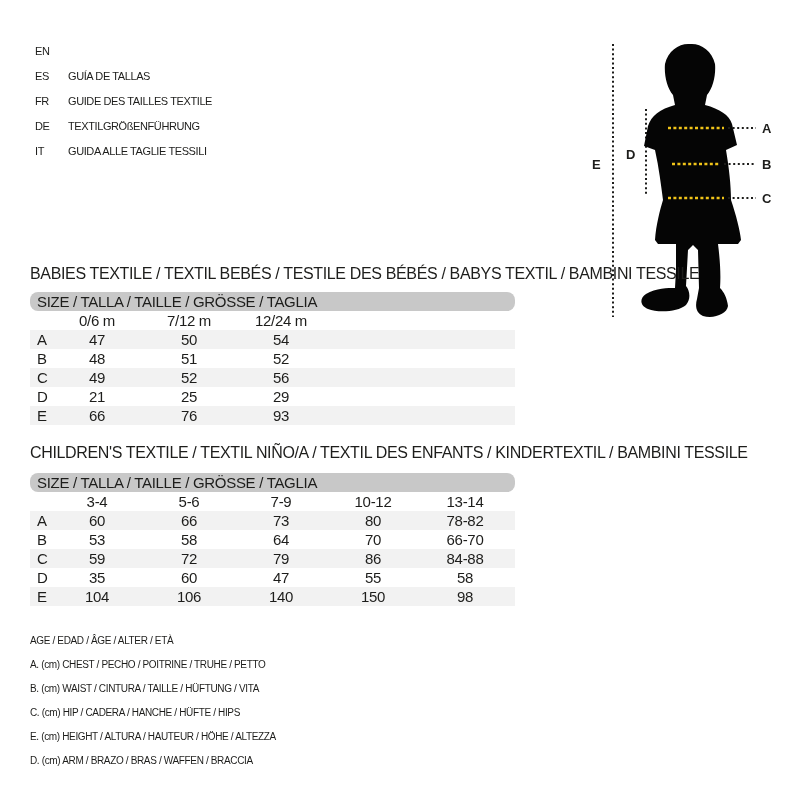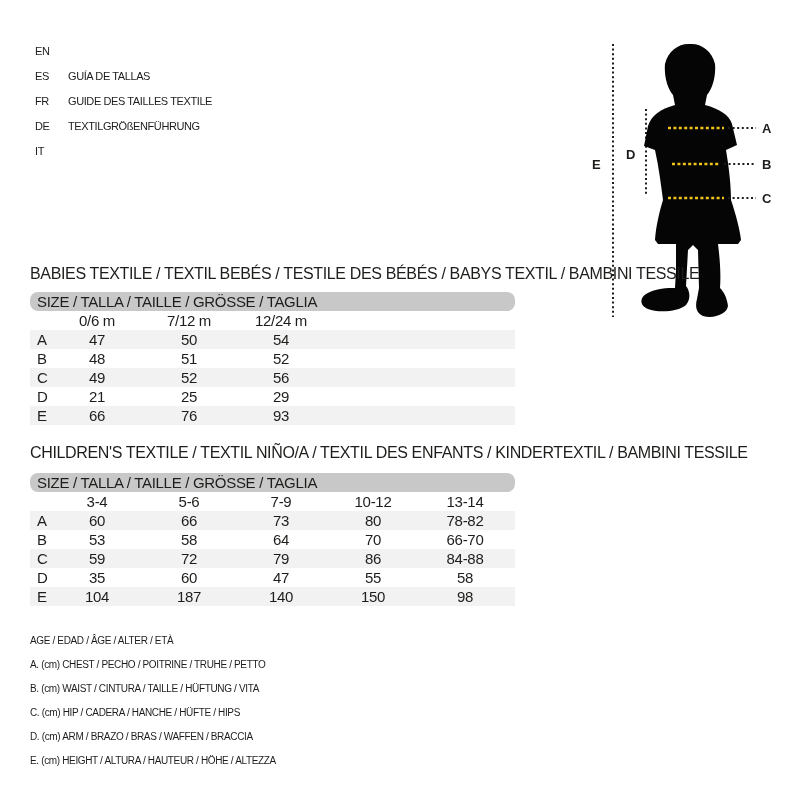--- a/index.html
+++ b/index.html
@@ -54,20 +54,21 @@
   <div class="lang-row">
     <span class="lang-code">FR</span>
     <span class="lang-label">GUIDE DES TAILLES TEXTILE</span>
   </div>
   <div class="lang-row">
     <span class="lang-code">DE</span>
     <span class="lang-label">TEXTILGRÖßENFÜHRUNG</span>
   </div>
   <div class="lang-row">
     <span class="lang-code">IT</span>
+    <span class="lang-label">GUIDA ALLE TAGLIE TESSILI</span>
   </div>
 </div>
 
 <div class="figure">
   <svg viewBox="0 0 210 295" xmlns="http://www.w3.org/2000/svg">
 
     <line x1="33" y1="14" x2="33" y2="287" stroke="#1d1d1b" stroke-width="2" stroke-dasharray="2 2.6"></line>
     <text class="marker-label" x="12" y="139">E</text>
 
     <line x1="66" y1="79" x2="66" y2="164" stroke="#1d1d1b" stroke-width="2" stroke-dasharray="2 2.6"></line>
@@ -197,27 +198,27 @@
     <span class="label-cell">D</span>
     <span class="cell">35</span>
     <span class="cell">60</span>
     <span class="cell">47</span>
     <span class="cell">55</span>
     <span class="cell">58</span>
   </div>
   <div class="t-row alt">
     <span class="label-cell">E</span>
     <span class="cell">104</span>
-    <span class="cell">187</span>
+    <span class="cell">106</span>
     <span class="cell">140</span>
     <span class="cell">150</span>
     <span class="cell">98</span>
   </div>
 </div>
 
 <div class="legend">
   <div class="legend-line">AGE / EDAD / ÂGE / ALTER / ETÀ</div>
   <div class="legend-line">A. (cm) CHEST / PECHO / POITRINE / TRUHE / PETTO</div>
   <div class="legend-line">B. (cm) WAIST / CINTURA / TAILLE / HÜFTUNG / VITA</div>
   <div class="legend-line">C. (cm) HIP / CADERA / HANCHE / HÜFTE / HIPS</div>
+  <div class="legend-line">E. (cm) HEIGHT / ALTURA / HAUTEUR / HÖHE / ALTEZZA</div>
   <div class="legend-line">D. (cm) ARM / BRAZO / BRAS / WAFFEN / BRACCIA</div>
-  <div class="legend-line">E. (cm) HEIGHT / ALTURA / HAUTEUR / HÖHE / ALTEZZA</div>
 </div>
 
 </body></html>

